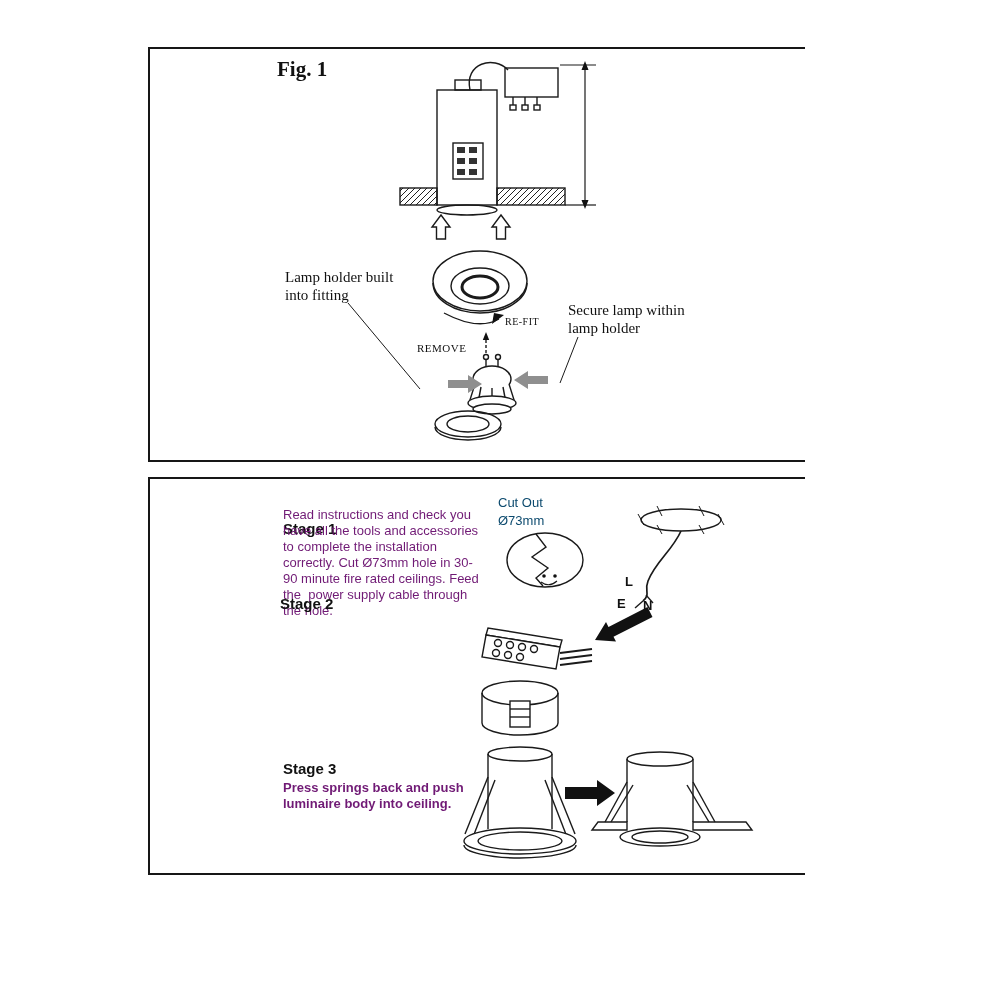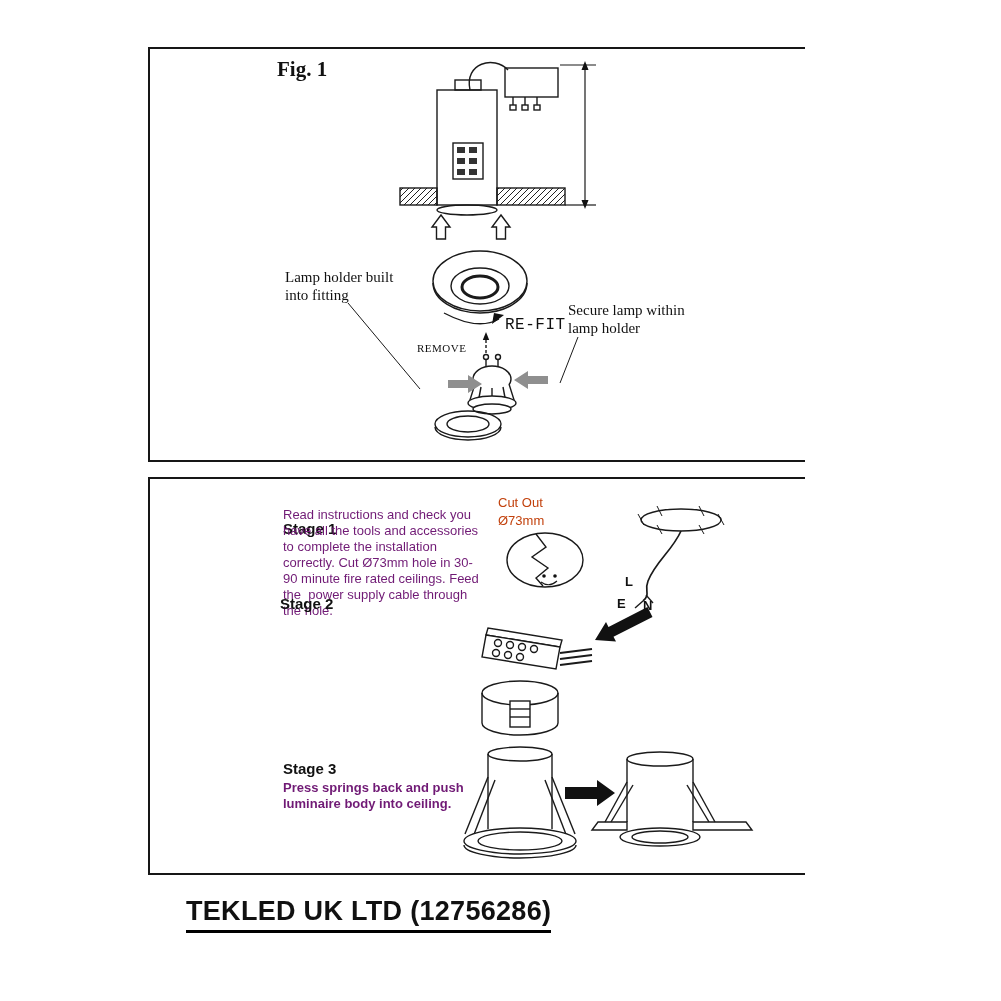--- a/index.html
+++ b/index.html
@@ -4,25 +4,25 @@
 <style>
   html,body{margin:0;padding:0;background:#fff;}
   .page{position:relative;width:805px;height:1001px;background:#fff;overflow:hidden;
         font-family:"Liberation Sans",sans-serif;color:#111;}
   .box{position:absolute;border:2px solid #161616;background:#fff;box-sizing:border-box;}
   .t{position:absolute;white-space:pre;line-height:1.22;}
   .serif{font-family:"Liberation Serif",serif;}
   .sans{font-family:"Liberation Sans",sans-serif;}
   .fig-title{font-size:21px;font-weight:bold;}
   .note{font-size:15px;}
-  .tiny{font-size:16px;letter-spacing:0.5px;font-family:Liberation Mono, monospace;}
+  .tiny{font-size:10px;letter-spacing:0.5px;}
   .small{font-size:11px;letter-spacing:0.5px;}
   .stage-title{font-size:15px;font-weight:bold;}
   .stage-body{font-size:13px;line-height:16px;color:#701a75;}
-  .cutout{font-size:13px;line-height:18px;color:#c2410c;}
+  .cutout{font-size:13px;line-height:18px;color:#0c4a6e;}
   .wire{font-size:13px;font-weight:bold;}
   .company{font-size:27px;font-weight:bold;letter-spacing:0.3px;
            border-bottom:3px solid #000;padding-bottom:2px;}
   .address{font-size:17px;font-weight:bold;}
   svg{position:absolute;left:0;top:0;}
 </style>
 </head>
 <body>
 
 <div class="page">
@@ -219,15 +219,14 @@
   <div class="t sans wire" style="left:625px;top:574px;">L</div>
   <div class="t sans wire" style="left:617px;top:596px;">E</div>
   <div class="t sans wire" style="left:643px;top:598px;">N</div>
 
   <div class="t sans stage-title" style="left:280px;top:595px;">Stage 2</div>
 
   <div class="t sans stage-title" style="left:283px;top:760px;">Stage 3</div>
   <div class="t sans stage-body" style="left:283px;top:780px;font-weight:bold;">Press springs back and push
 luminaire body into ceiling.</div>
 
-  <div class="t sans company" style="left:186px;top:895px;">TEKLED UK LTD (12756286)</div>
 
 </div>
 
 </body></html>

